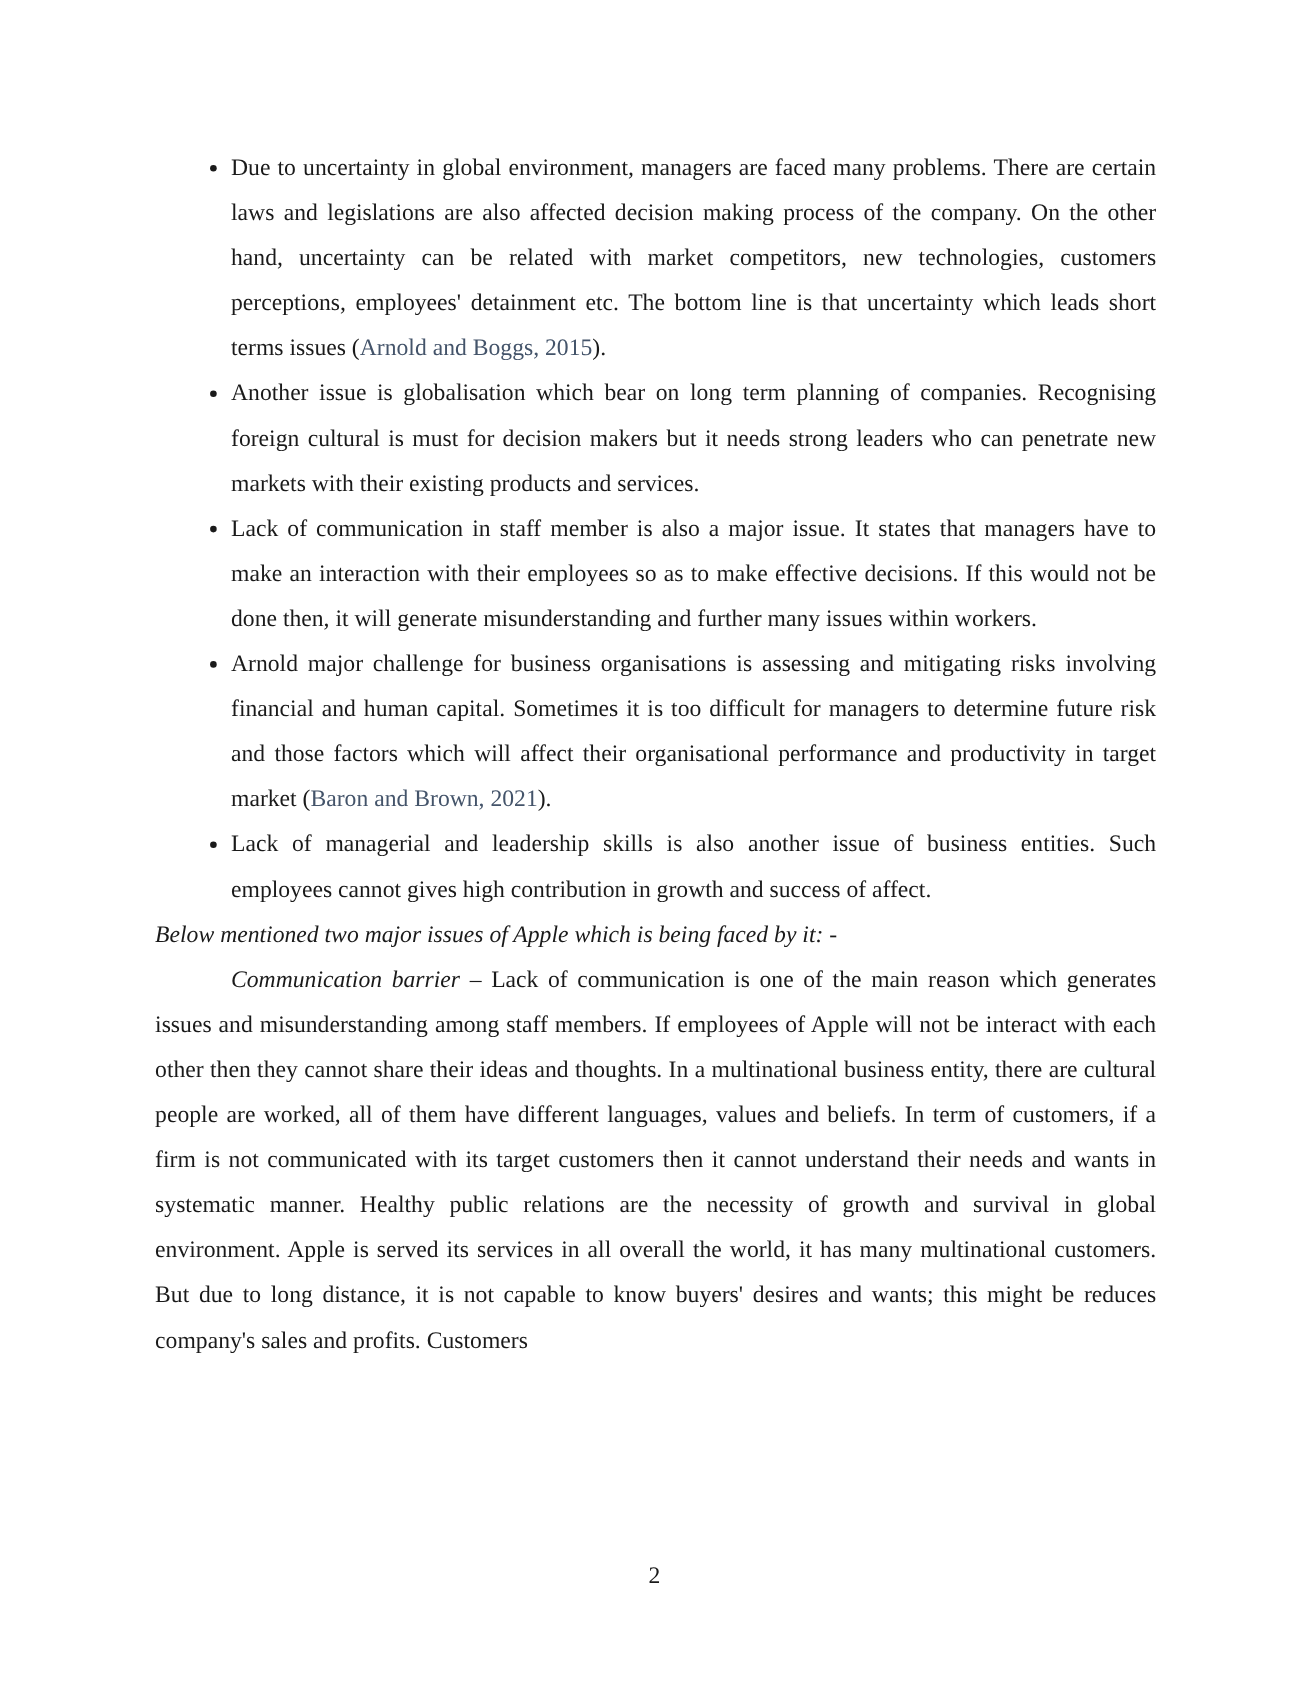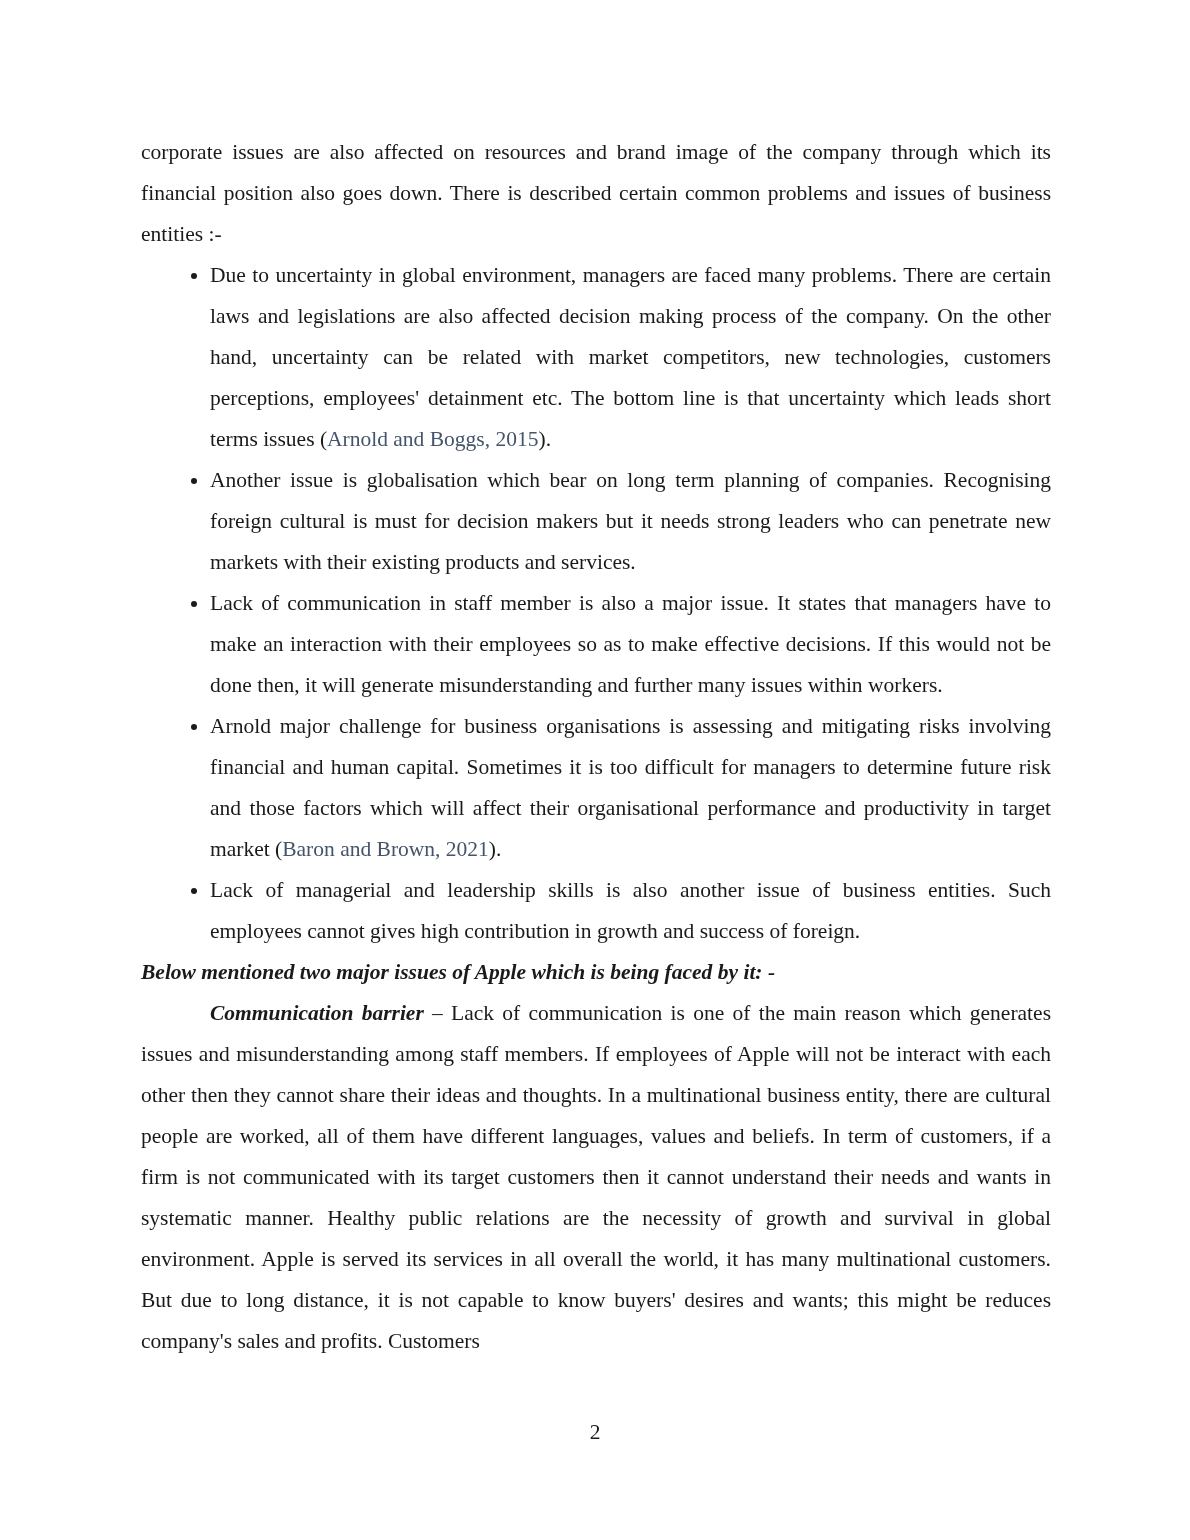--- a/index.html
+++ b/index.html
@@ -24,46 +24,45 @@
   p { margin: 0; }
   ul.issues {
     list-style: disc outside;
     margin: 0;
     padding-left: 69px;
   }
   ul.issues li {
     text-align: justify;
   }
   .citation { color: var(--citation, #44546A); }
-  .bold-italic { font-weight: bold; font-style: italic; }
+  .bold-italic { font-weight: normal; font-style: italic; }
   .apple-para { text-indent: 69px; }
   .page-number {
     position: absolute;
     top: 1418px;
     left: 0;
     width: 1190px;
     text-align: center;
     font-size: 21.5px;
     line-height: 28px;
     color: var(--text, #1a1a1a);
   }
 </style>
 </head>
 <body>
 
 <div class="page">
 
-  <p class="para">corporate issues are also affected on resources and brand image of the company through which its financial position also goes down. There is described certain common problems and issues of business entities :-</p>
 
   <ul class="issues">
     <li><span>Due to uncertainty in global environment, managers are faced many problems. There are certain laws and legislations are also affected decision making process of the company. On the other hand, uncertainty can be related with market competitors, new technologies, customers perceptions, employees' detainment etc. The bottom line is that uncertainty which leads short terms issues (</span><span class="citation">Arnold and Boggs, 2015</span><span>).</span></li>
     <li><span>Another issue is globalisation which bear on long term planning of companies. Recognising foreign cultural is must for decision makers but it needs strong leaders who can penetrate new markets with their existing products and services.</span></li>
     <li><span>Lack of communication in staff member is also a major issue. It states that managers have to make an interaction with their employees so as to make effective decisions. If this would not be done then, it will generate misunderstanding and further many issues within workers.</span></li>
     <li><span>Arnold major challenge for business organisations is assessing and mitigating risks involving financial and human capital. Sometimes it is too difficult for managers to determine future risk and those factors which will affect their organisational performance and productivity in target market (</span><span class="citation">Baron and Brown,  2021</span><span>).</span></li>
-    <li><span>Lack of managerial and leadership skills is also another issue of business entities. Such employees cannot gives high contribution in growth and success of foreign.</span></li>
+    <li><span>Lack of managerial and leadership skills is also another issue of business entities. Such employees cannot gives high contribution in growth and success of affect.</span></li>
   </ul>
 
   <p class="heading bold-italic">Below mentioned two major issues of Apple which is being faced by it: -</p>
 
   <p class="para apple-para"><span class="bold-italic">Communication barrier</span> <span>– Lack of communication is one of the main reason which generates issues and misunderstanding among staff members. If employees of Apple will not be interact with each other then they cannot share their ideas and thoughts. In a multinational business entity, there are cultural people are worked, all of them have different languages, values and beliefs. In term of customers, if a firm is not communicated with its target customers then it cannot understand their needs and wants in systematic manner. Healthy public relations are the necessity of growth and survival in global environment. Apple is served its services in all overall the world, it has many multinational customers. But due to long distance, it is not capable to know buyers' desires and wants; this might be reduces company's sales and profits. Customers</span></p>
 
 </div>
 
 <div class="page-number">2</div>
 

